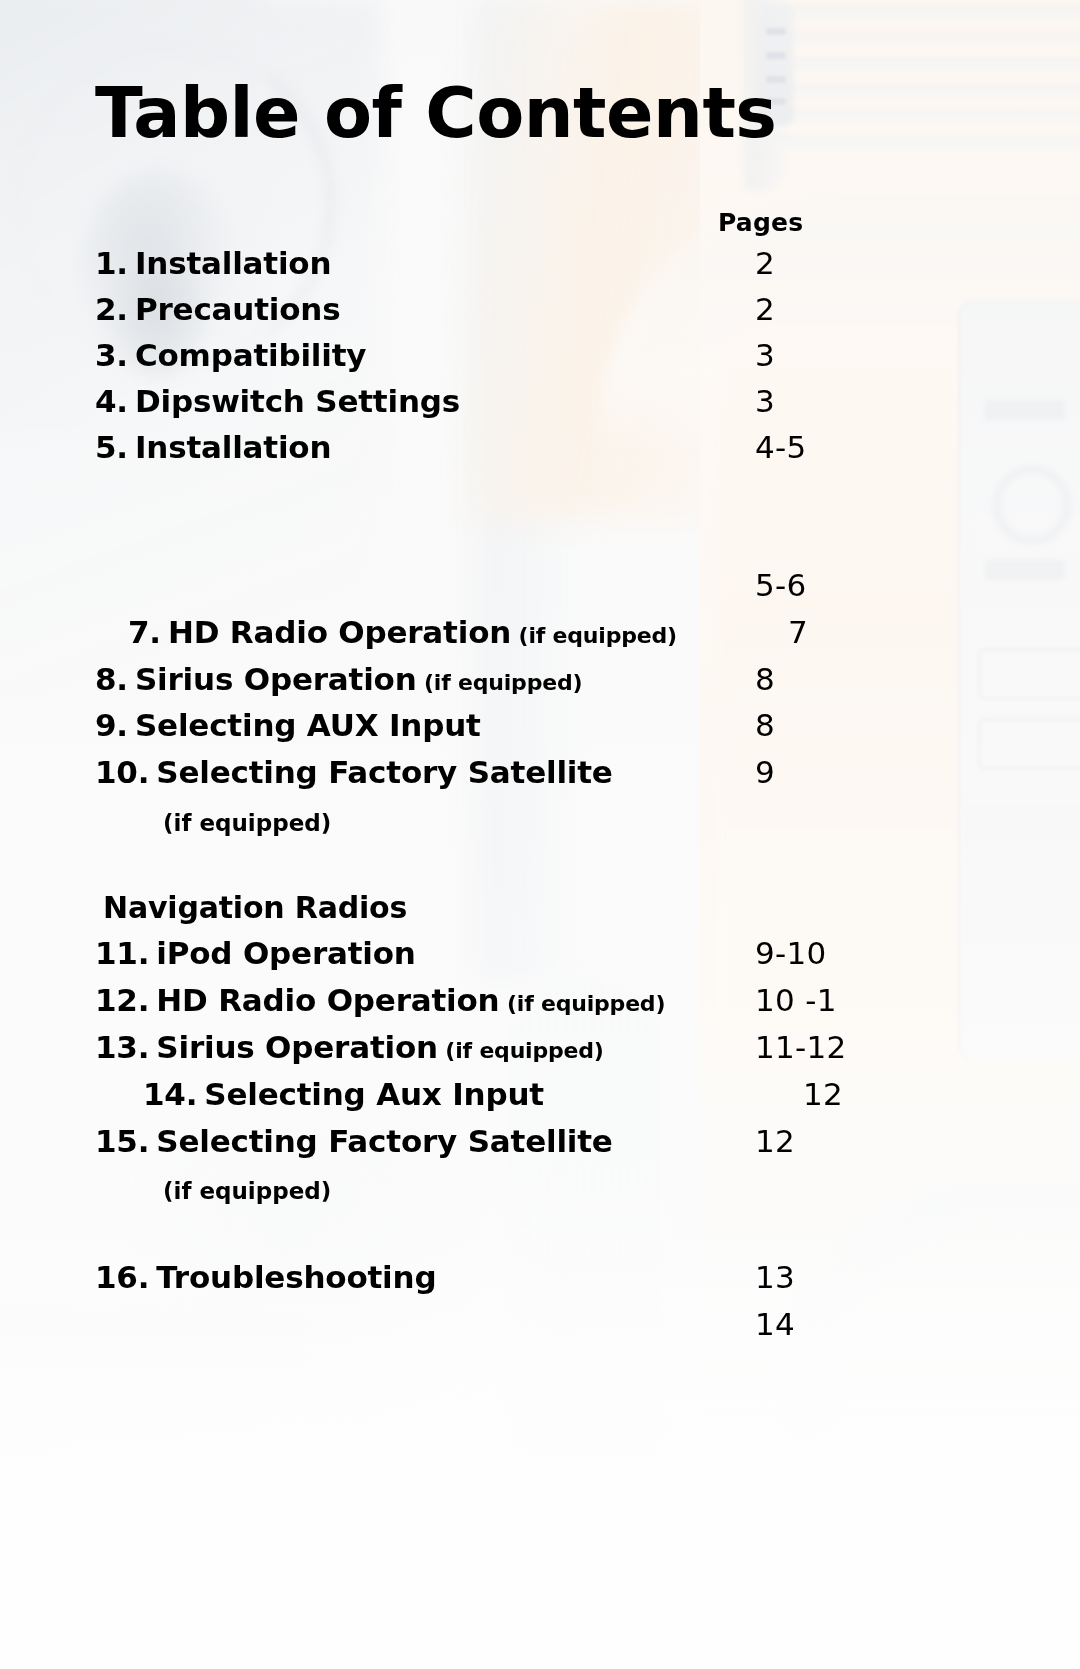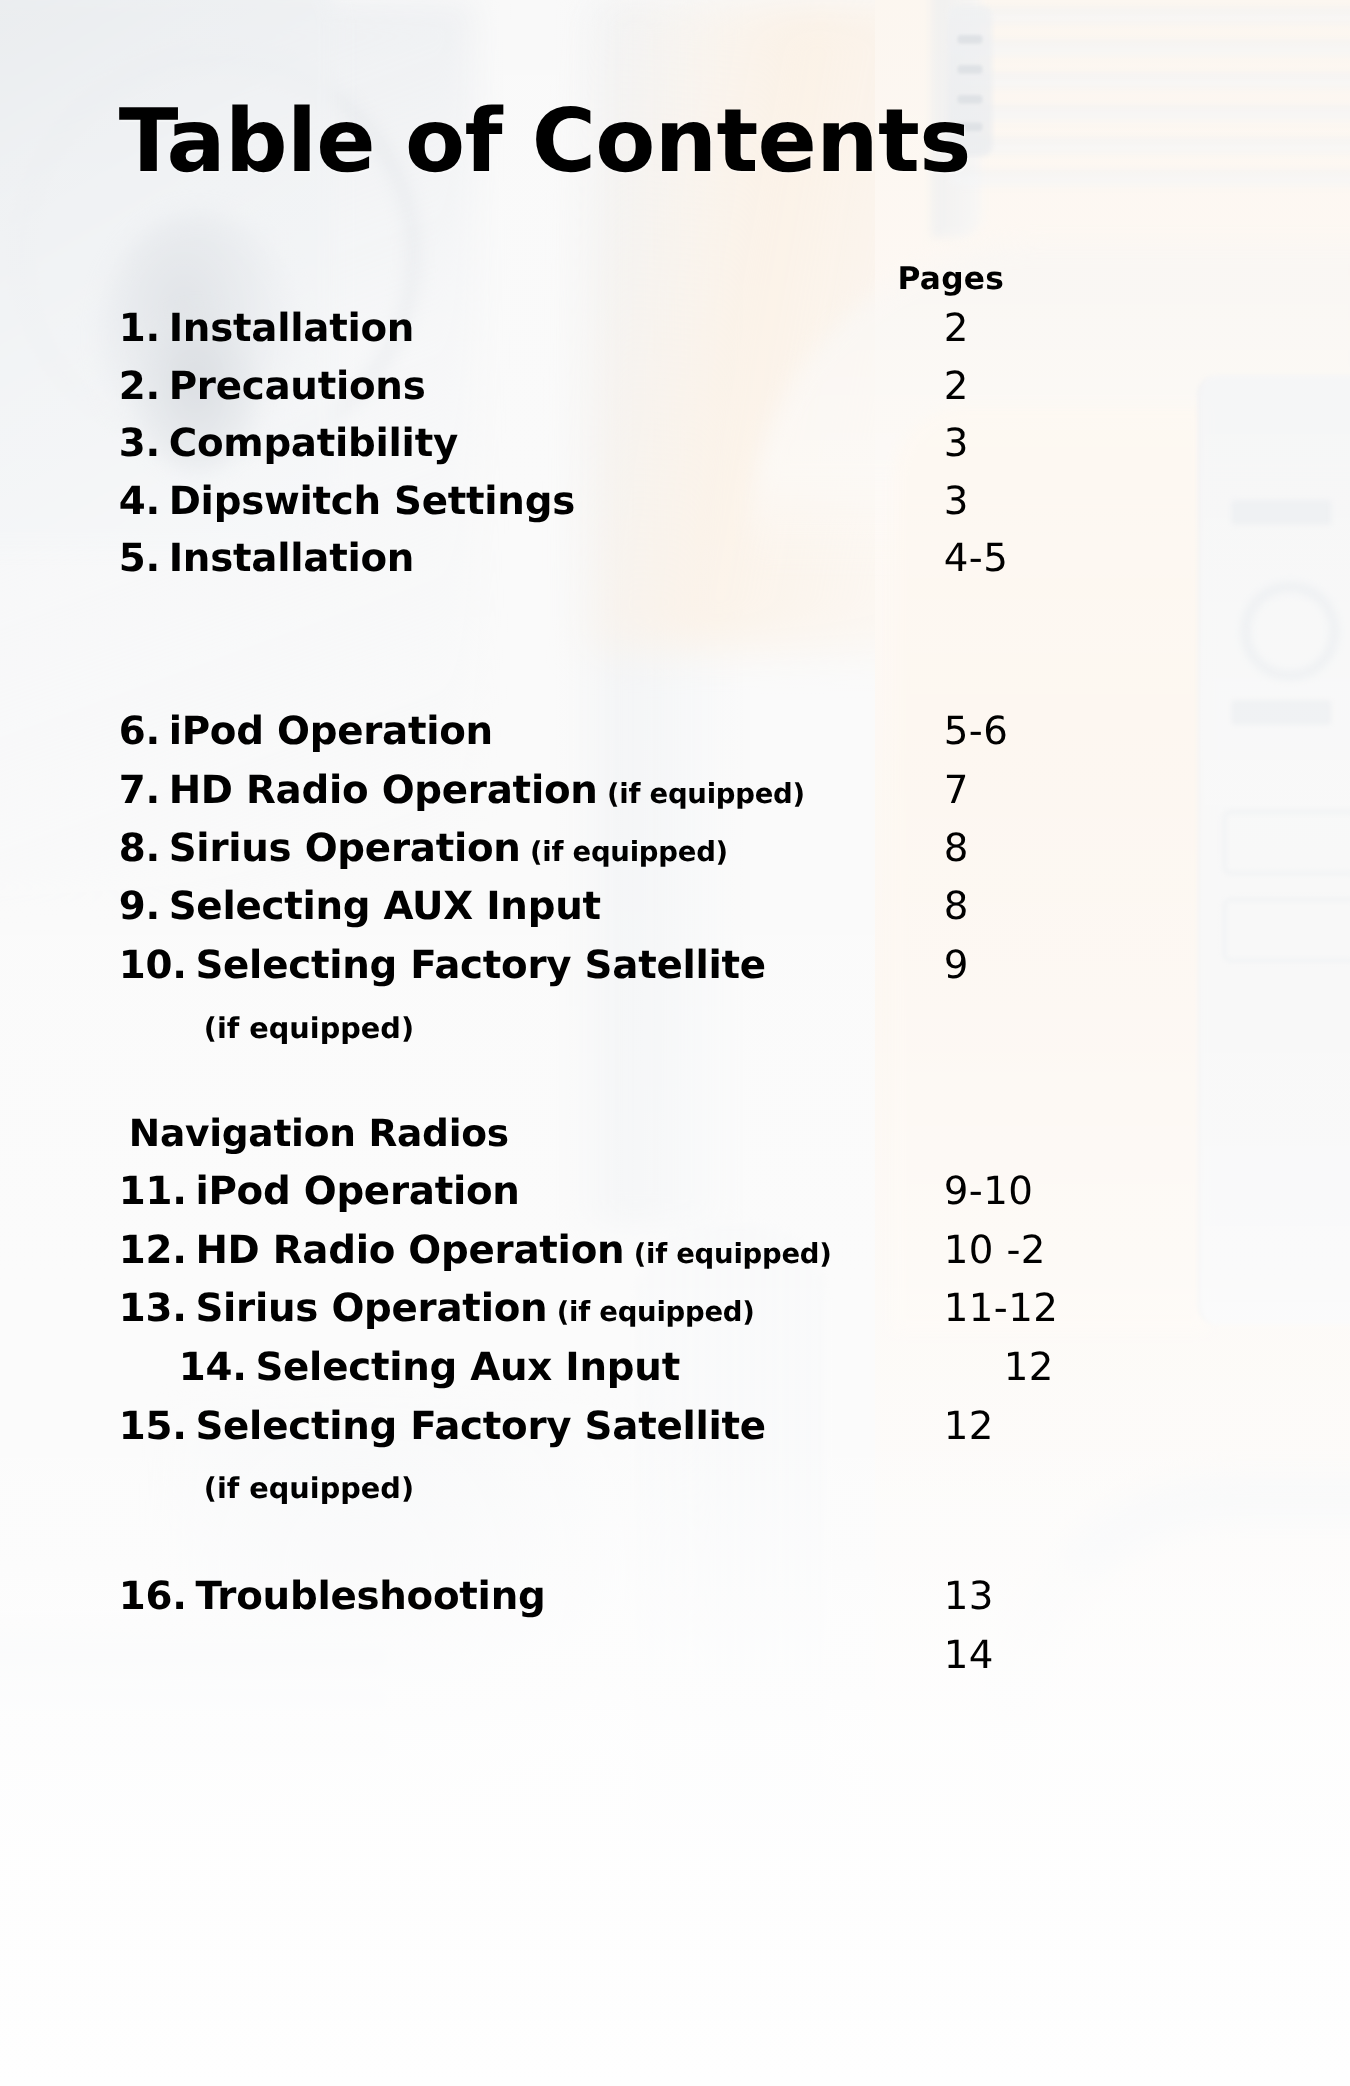--- a/index.html
+++ b/index.html
@@ -368,24 +368,23 @@
       </div>
       <div class="toc-row" style="top: 386px;">
         <div class="toc-entry"><span class="num">4.</span><span class="ttl">Dipswitch Settings</span></div>
         <div class="toc-page">3</div>
       </div>
       <div class="toc-row" style="top: 432px;">
         <div class="toc-entry"><span class="num">5.</span><span class="ttl">Installation</span></div>
         <div class="toc-page">4-5</div>
       </div>
       <div class="toc-row" style="top: 570px;">
-        <div class="toc-entry"><span class="num">6.</span><span class="ttl">iPod Operation</span></div>
         <div class="toc-page">5-6</div>
       </div>
-      <div class="toc-row" style="top: 617px;">
+      <div class="toc-row" style="top: 617px; margin-left: 33px;">
         <div class="toc-entry"><span class="num">7.</span><span class="ttl">HD Radio Operation</span><span class="qual"> (if equipped)</span></div>
         <div class="toc-page">7</div>
       </div>
       <div class="toc-row" style="top: 664px;">
         <div class="toc-entry"><span class="num">8.</span><span class="ttl">Sirius Operation</span><span class="qual"> (if equipped)</span></div>
         <div class="toc-page">8</div>
       </div>
       <div class="toc-row" style="top: 710px;">
         <div class="toc-entry"><span class="num">9.</span><span class="ttl">Selecting AUX Input</span></div>
         <div class="toc-page">8</div>
@@ -393,21 +392,21 @@
       <div class="toc-row" style="top: 757px;">
         <div class="toc-entry"><span class="num">10.</span><span class="ttl">Selecting Factory Satellite</span></div>
         <div class="toc-page">9</div>
       </div>
       <div class="toc-row" style="top: 938px;">
         <div class="toc-entry"><span class="num">11.</span><span class="ttl">iPod Operation</span></div>
         <div class="toc-page">9-10</div>
       </div>
       <div class="toc-row" style="top: 985px;">
         <div class="toc-entry"><span class="num">12.</span><span class="ttl">HD Radio Operation</span><span class="qual"> (if equipped)</span></div>
-        <div class="toc-page">10 -2</div>
+        <div class="toc-page">10 -1</div>
       </div>
       <div class="toc-row" style="top: 1032px;">
         <div class="toc-entry"><span class="num">13.</span><span class="ttl">Sirius Operation</span><span class="qual"> (if equipped)</span></div>
         <div class="toc-page">11-12</div>
       </div>
       <div class="toc-row" style="top: 1079px; margin-left: 48px;">
         <div class="toc-entry"><span class="num">14.</span><span class="ttl">Selecting Aux Input</span></div>
         <div class="toc-page">12</div>
       </div>
       <div class="toc-row" style="top: 1126px;">

